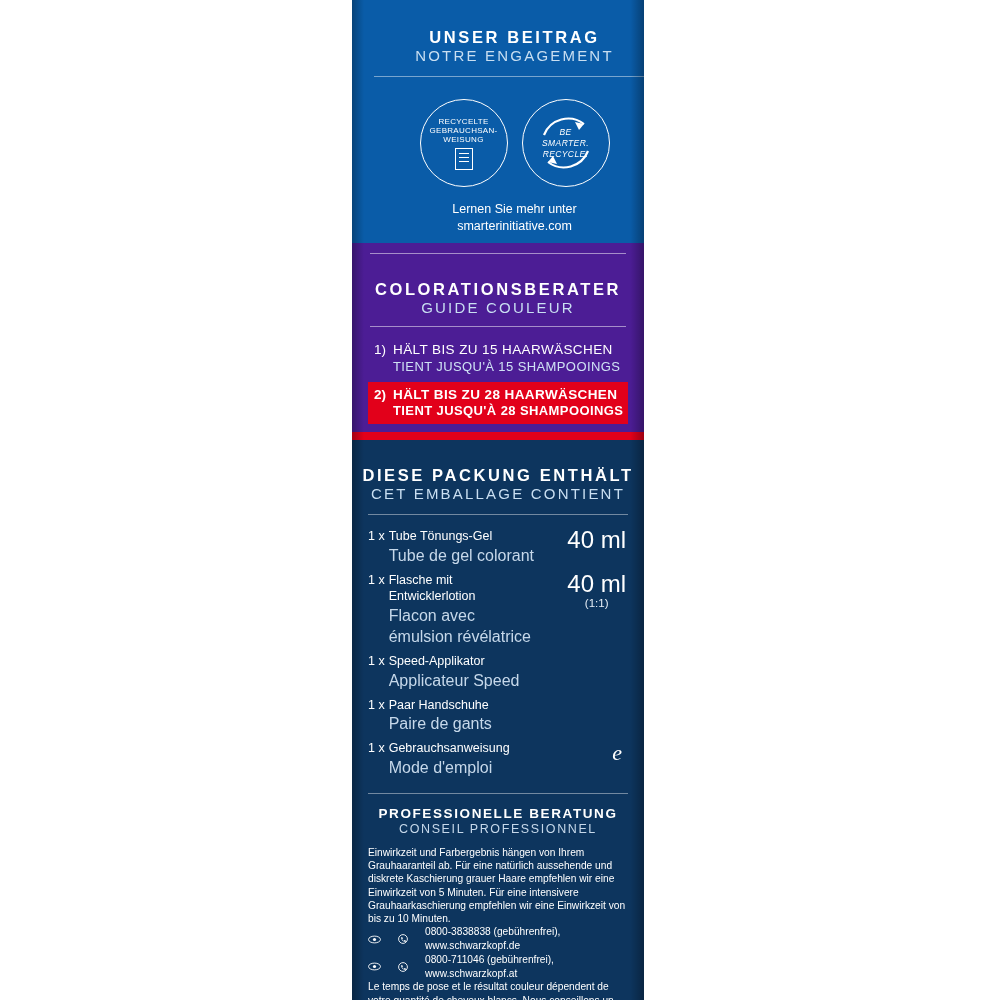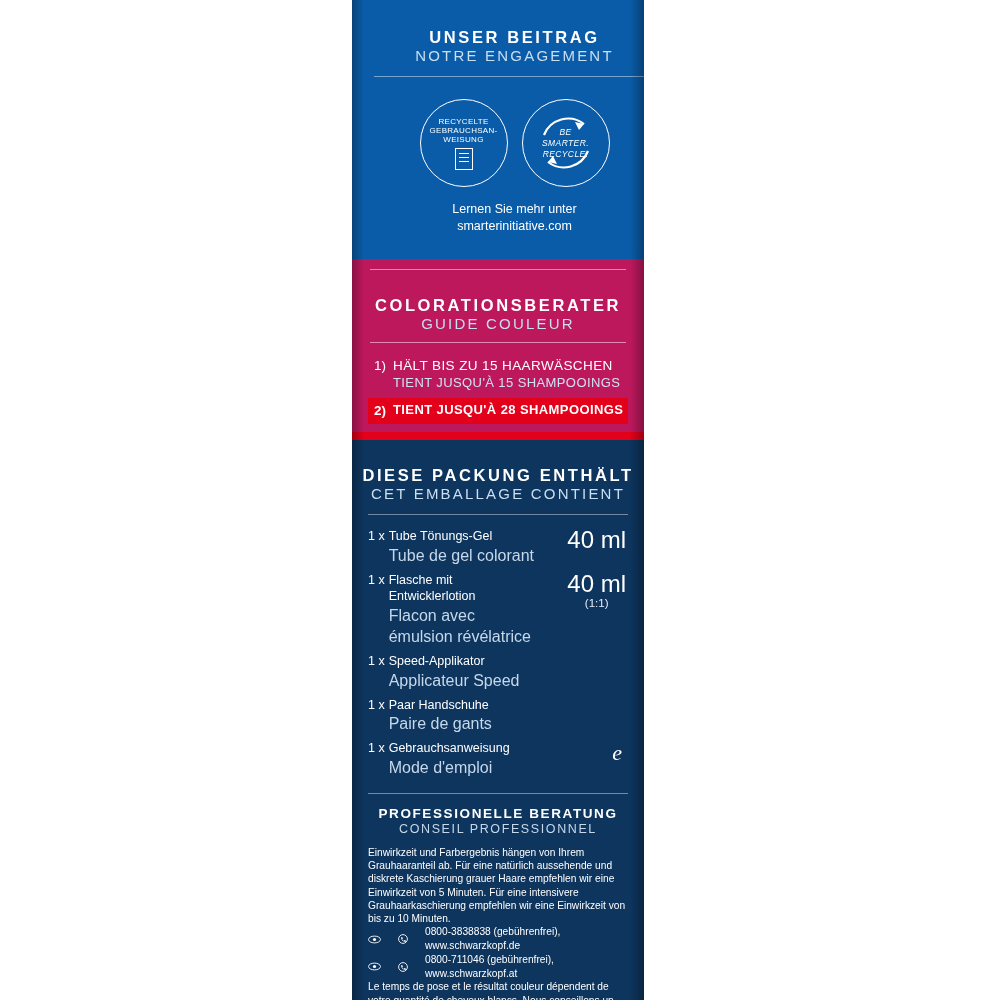--- a/index.html
+++ b/index.html
@@ -151,24 +151,24 @@
     margin-top: 14px;
     text-align: center;
     color: #ffffff;
     font-size: 12.5px;
     line-height: 1.35;
   }
 
   
   .section-mid {
     position: absolute;
-    left: 0; top: 259px;
+    left: 0; top: 243px;
     width: 292px;
     height: 189px;
-    background: #be185d;
+    background: #4c1d95;
   }
   .mid-inner {
     padding-top: 16px;
   }
   .rule-white {
     height: 1px;
     background: rgba(255,255,255,0.5);
     margin: 10px 18px;
   }
   .advice-list {
@@ -390,20 +390,21 @@
           <span class="advice-num">1)</span>
           <span class="advice-lines">
             <span class="advice-de">HÄLT BIS ZU 15 HAARWÄSCHEN</span>
             <span class="advice-fr">TIENT JUSQU'À 15 SHAMPOOINGS</span>
           </span>
         </div>
 
         <div class="advice-row highlight">
           <span class="advice-num">2)</span>
           <span class="advice-lines">
+            <span class="advice-de">HÄLT BIS ZU 28 HAARWÄSCHEN</span>
             <span class="advice-fr">TIENT JUSQU'À 28 SHAMPOOINGS</span>
           </span>
         </div>
 
         <div class="advice-row single">
           <span class="advice-num">3)</span>
           <span class="advice-lines">
             <span class="advice-de">DAUERHAFT | PERMANENT</span>
           </span>
         </div>

